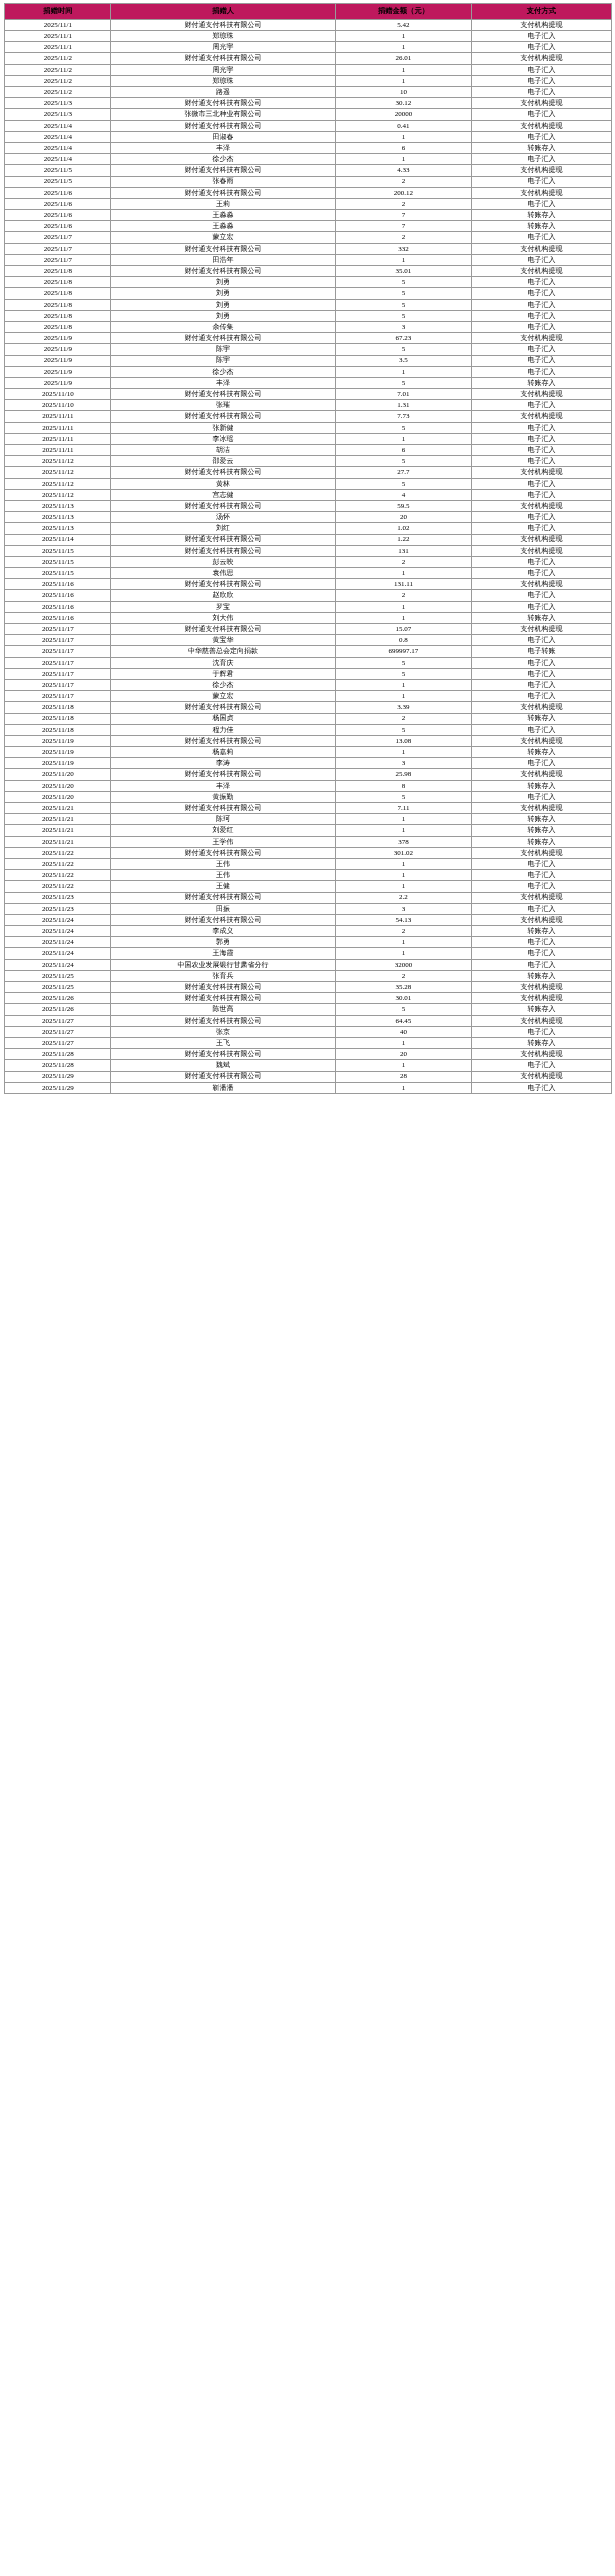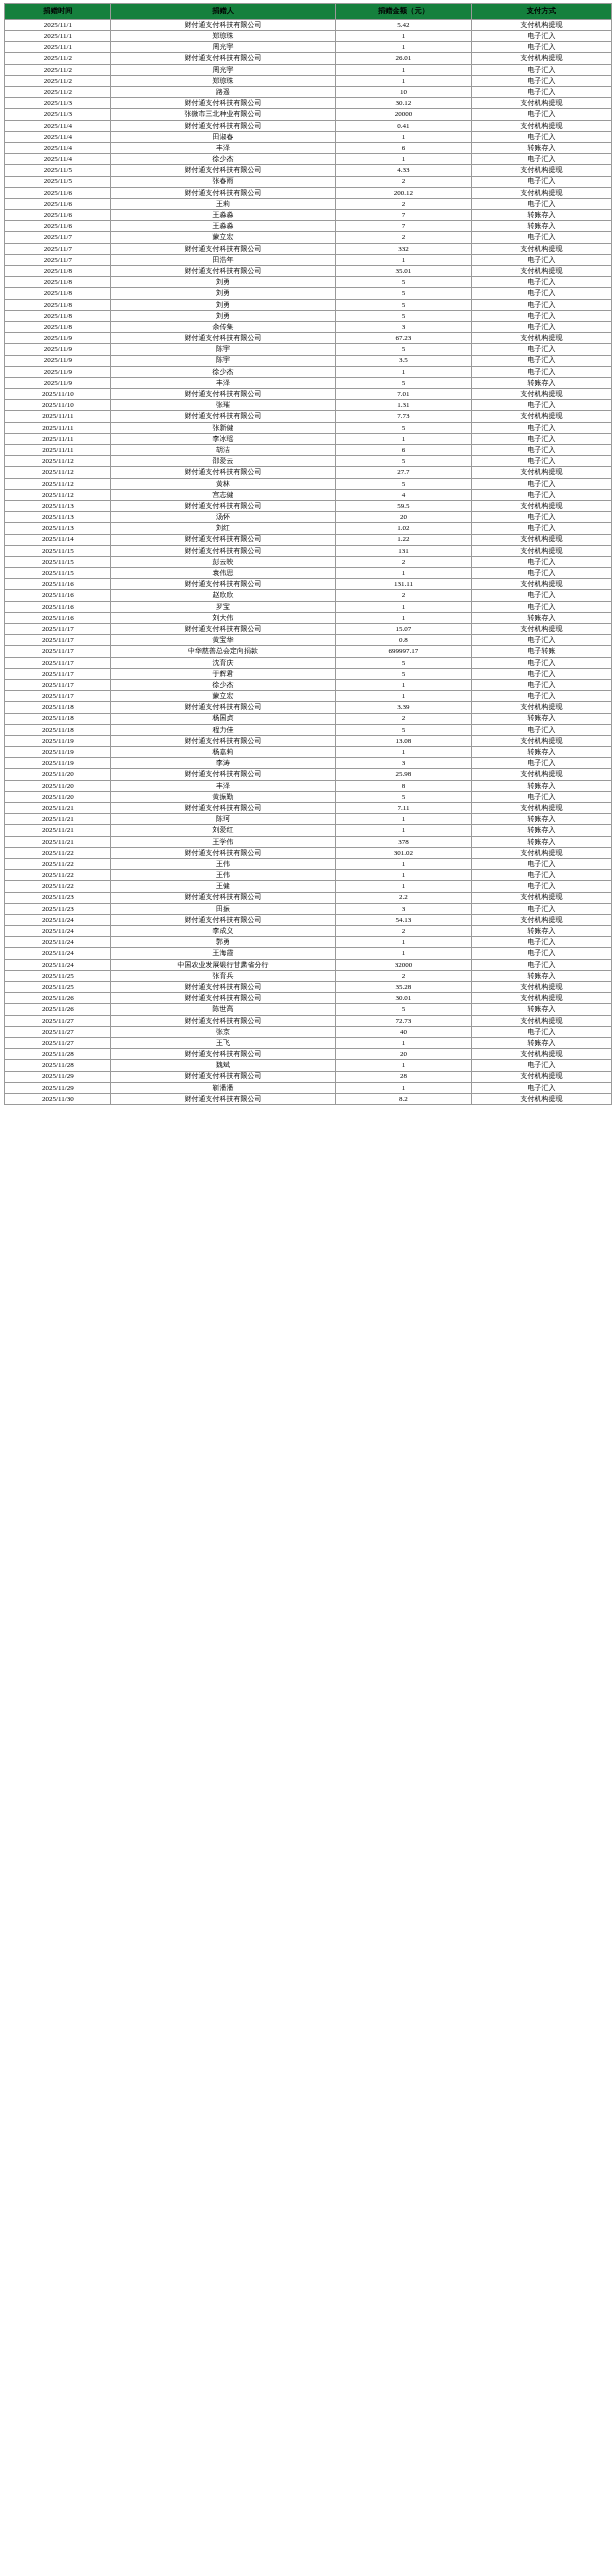--- a/index.html
+++ b/index.html
@@ -37,21 +37,21 @@
     line-height: 8.2px;
     white-space: nowrap;
     overflow: hidden;
     text-overflow: ellipsis;
   }
   table.donations thead th {
     font-weight: bold;
     font-size: 7.3px;
     padding: 1.6px 1.6px;
     height: 11.4px;
-    background: #15803d;
+    background: #be185d;
   }
   table.donations td.amount {
     font-family: "Liberation Serif", "DejaVu Serif", serif;
   }
 </style>
 </head>
 <body>
 
 <div class="sheet">
   <table class="donations">
@@ -600,21 +600,21 @@
         </tr>
         <tr>
           <td>2025/11/26</td>
           <td>陈世高</td>
           <td class="amount">5</td>
           <td>转账存入</td>
         </tr>
         <tr>
           <td>2025/11/27</td>
           <td>财付通支付科技有限公司</td>
-          <td class="amount">72.73</td>
+          <td class="amount">64.45</td>
           <td>支付机构提现</td>
         </tr>
         <tr>
           <td>2025/11/27</td>
           <td>张京</td>
           <td class="amount">40</td>
           <td>电子汇入</td>
         </tr>
         <tr>
           <td>2025/11/27</td>
@@ -638,23 +638,17 @@
           <td>2025/11/29</td>
           <td>财付通支付科技有限公司</td>
           <td class="amount">28</td>
           <td>支付机构提现</td>
         </tr>
         <tr>
           <td>2025/11/29</td>
           <td>靳潘潘</td>
           <td class="amount">1</td>
           <td>电子汇入</td>
-        </tr>
-        <tr>
-          <td>2025/11/30</td>
-          <td>财付通支付科技有限公司</td>
-          <td class="amount">8.2</td>
-          <td>支付机构提现</td>
         </tr>
       </tbody>
   </table>
 </div>
 
 
 </body></html>

